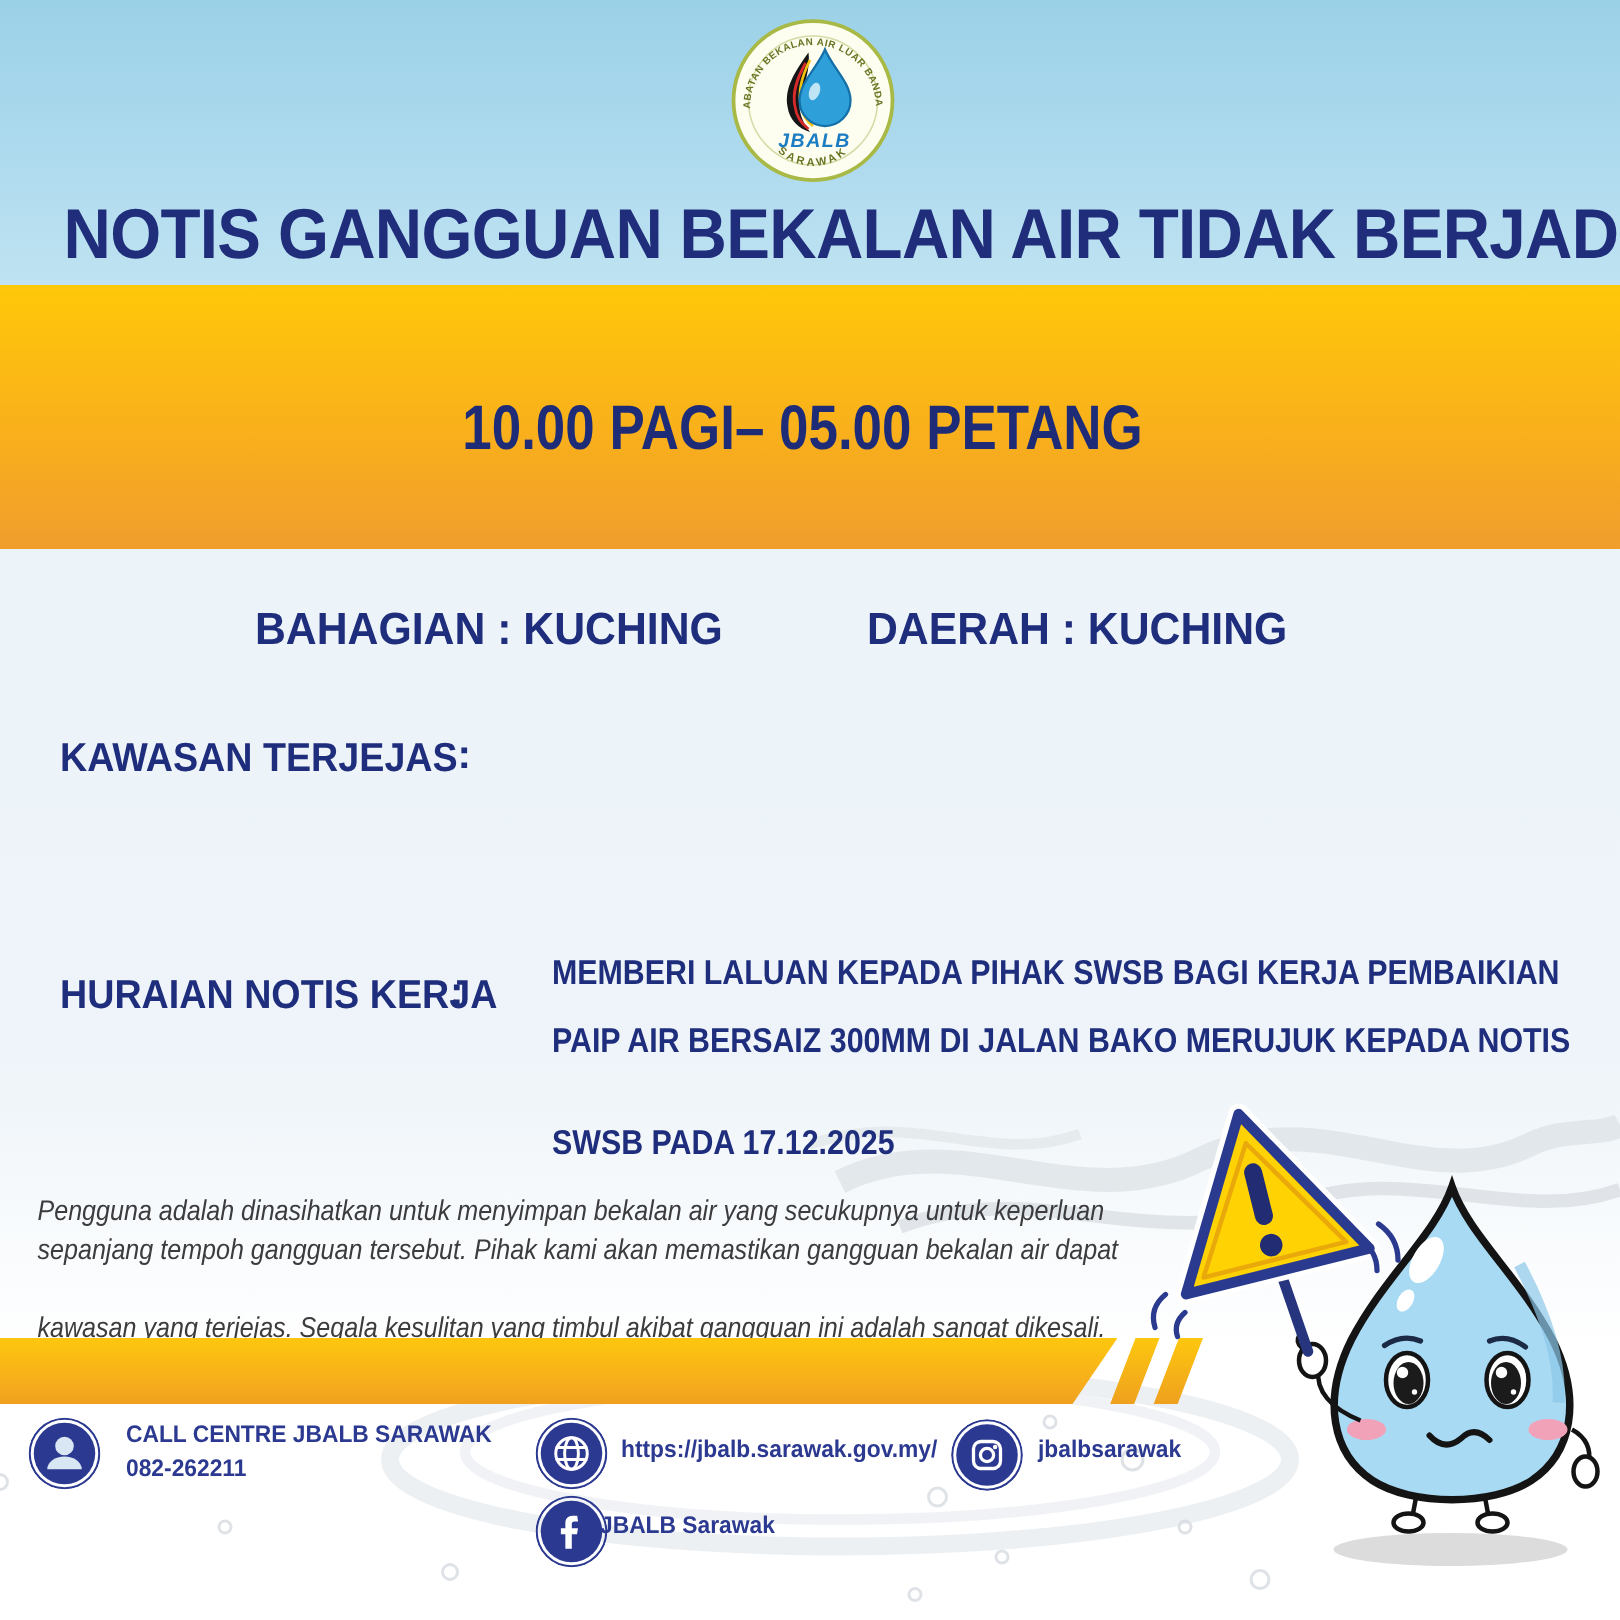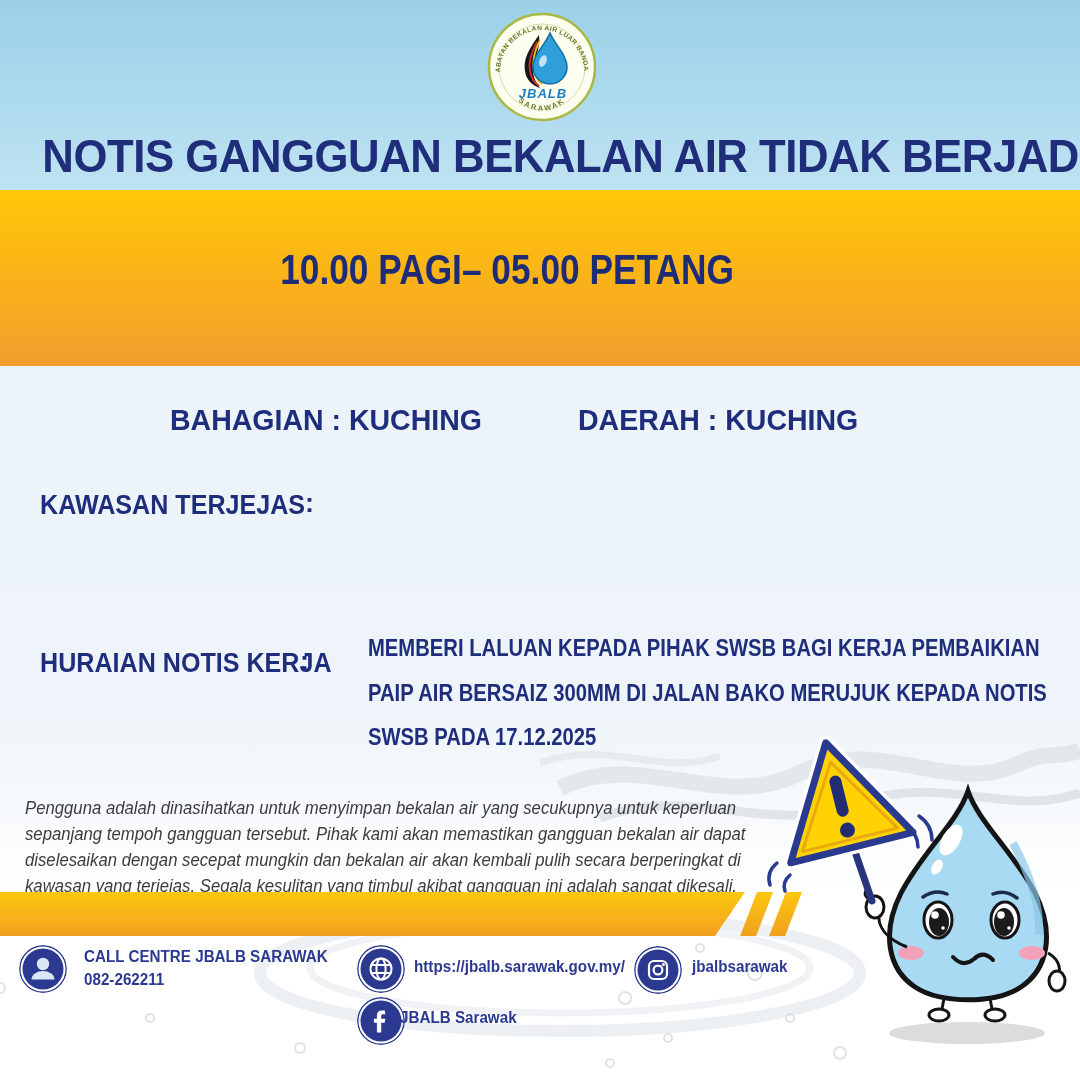--- a/index.html
+++ b/index.html
@@ -12,37 +12,37 @@
   .header-bg{left:0;top:0;width:1080px;height:190px;
     background:linear-gradient(180deg,#9bd1e7 0%,#aedaee 55%,#bfe3f2 100%);}
   .title-wrap{left:0;top:128px;width:1080px;text-align:center;}
   .title-txt{display:inline-block;font-size:47px;font-weight:bold;color:#202d7b;
     transform:scaleX(.93);transform-origin:50% 50%;white-space:nowrap;letter-spacing:-.5px;}
   
   .band{left:0;top:190px;width:1080px;height:176px;
     background:linear-gradient(180deg,#ffc808 0%,#f9b01b 55%,#f09d2d 100%);}
   .band-line{left:0;width:1015px;text-align:center;color:#1e2c78;font-weight:bold;white-space:nowrap;}
   .band-line>span{display:inline-block;font-size:42px;transform:scaleX(.84);transform-origin:50% 50%;letter-spacing:0;}
-  .bl1{top:203px;} .bl2{top:246px;}
+  .bl1{top:203px;} .bl2{top:261px;margin-left:28px;}
   
   .info-bg{left:0;top:366px;width:1080px;height:714px;
     background:linear-gradient(180deg,#ecf3f9 0%,#eef4f9 48%,#f7fafc 62%,#ffffff 75%);}
   .navy{color:#1f2e7c;font-weight:bold;white-space:nowrap;text-align:center;}
   .condL{display:inline-block;transform-origin:0 50%;}
   .region-bahagian{left:170px;top:403px;} .region-daerah{left:578px;top:403px;}
   .region-bahagian span,.region-daerah span{font-size:30px;transform:scaleX(.95);}
   .kv-label{font-size:27px;} .kv-label span{transform:scaleX(.93);font-size:27px;}
   .kawasan-label{left:40px;top:490px;}
   .kawasan-colon{left:305px;top:488px;font-size:27px;}
   .kawasan-value{left:368px;top:496px;}
   .kawasan-value span{font-size:23px;transform:scaleX(.9);}
   .huraian-label{left:40px;top:648px;}
   .huraian-colon{left:300px;top:646px;font-size:27px;}
   .hline{left:368px;} .hline span{font-size:23px;transform:scaleX(.88);}
-  .hl1{top:635px;} .hl2{top:680px;} .hl3{top:724px;}
+  .hl1{top:635px;} .hl2{top:680px;} .hl3{top:748px;}
   
   .adv{left:25px;color:#3c3c3e;font-style:italic;white-space:nowrap;text-align:right;}
   .adv span{display:inline-block;font-size:19px;transform:scaleX(.88);transform-origin:0 50%;}
   .a1{top:797px;} .a2{top:823px;} .a3{top:849px;} .a4{top:875px;}
   
   .cbar{left:0;top:892px;width:745px;height:44px;
     background:linear-gradient(180deg,#fdc70e 0%,#f6ad1c 70%,#efa01f 100%);
     clip-path:polygon(0 0,745px 0,715px 100%,0 100%);}
   .cbar-txt{left:0;top:899px;width:745px;text-align:center;}
   .cbar-txt span{display:inline-block;font-size:27px;font-weight:bold;color:#20307d;
@@ -143,21 +143,20 @@
   </div>
   <div class="abs navy hline hl2">
     <span class="condL">PAIP AIR BERSAIZ 300MM DI JALAN BAKO MERUJUK KEPADA NOTIS</span>
   </div>
   <div class="abs navy hline hl3">
     <span class="condL">SWSB PADA 17.12.2025</span>
   </div>
 
   <div class="abs adv a1"><span>Pengguna adalah dinasihatkan untuk menyimpan bekalan air yang secukupnya untuk keperluan</span></div>
   <div class="abs adv a2"><span>sepanjang tempoh gangguan tersebut. Pihak kami akan memastikan gangguan bekalan air dapat</span></div>
-  <div class="abs adv a3"><span>diselesaikan dengan secepat mungkin dan bekalan air akan kembali pulih secara berperingkat di</span></div>
   <div class="abs adv a4"><span>kawasan yang terjejas. Segala kesulitan yang timbul akibat gangguan ini adalah sangat dikesali.</span></div>
 
   <div class="abs cbar"></div>
   <div class="abs stripe s1"></div>
   <div class="abs stripe s2"></div>
 
   <svg class="abs cicon" style="left:19px;top:945px" width="48" height="48" viewBox="0 0 48 48">
     <circle cx="24" cy="24" r="23.2" fill="none" stroke="#2b3990" stroke-width="1.4"></circle>
     <circle cx="24" cy="24" r="20.5" fill="#2b3990"></circle>
     <circle cx="24" cy="19" r="6.2" fill="#d9e6f4"></circle>

